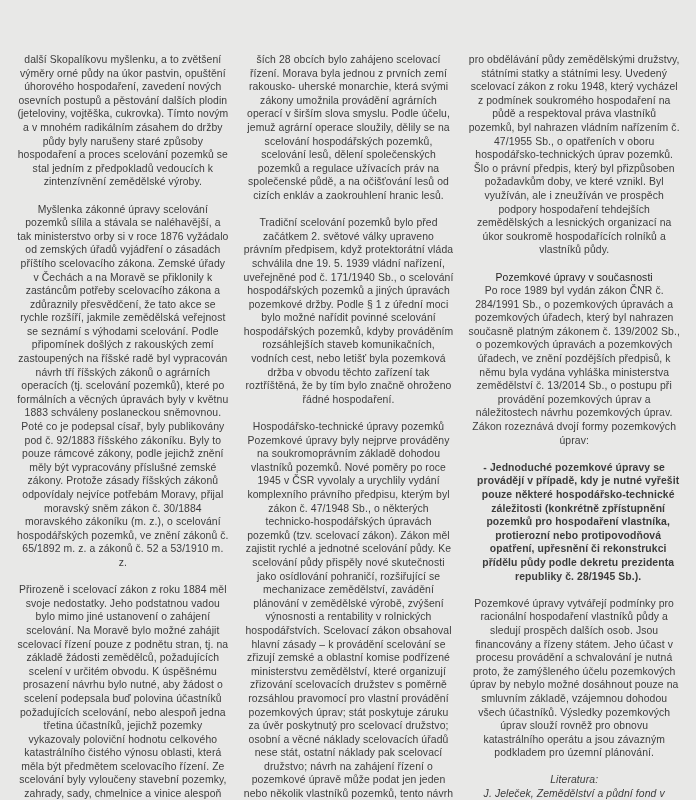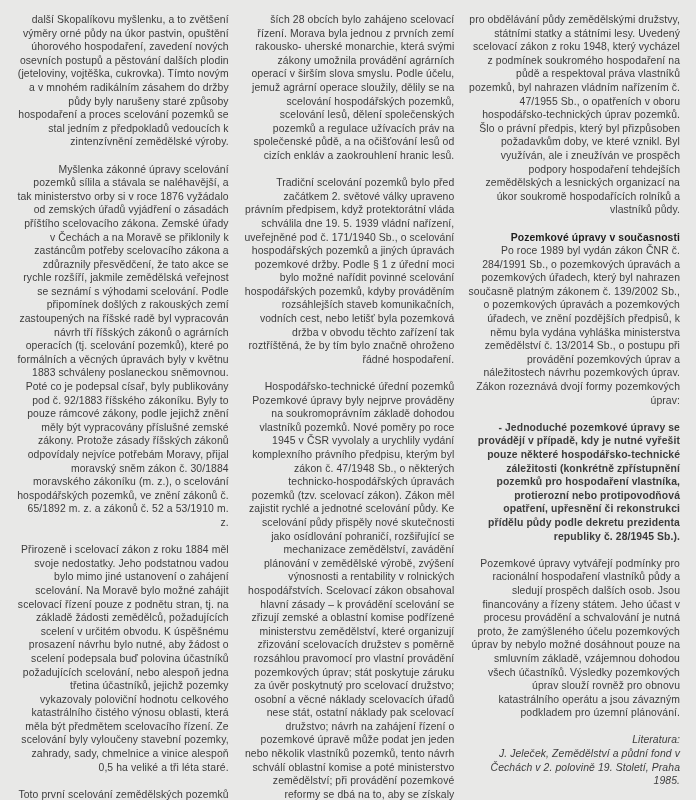--- a/index.html
+++ b/index.html
@@ -20,28 +20,29 @@
     font-family: "Liberation Sans", "DejaVu Sans", sans-serif;
     font-size: 10.4px;
     line-height: 13.6px;
     color: #3c3c3c;
     letter-spacing: 0.1px;
     overflow: hidden;
   }
   .col {
     flex: 1 1 0;
     min-width: 0;
-    text-align: right;
+    text-align: center;
     hyphens: auto;
     -webkit-hyphens: auto;
     word-wrap: break-word;
+    margin-top: 40px;
   }
   .blk { margin: 0 0 13.6px 0; }
   .blk.heading-bold {
-    font-weight: bold;
+    font-weight: normal;
     color: #1e1e1e;
     margin-bottom: 0;
   }
   .blk.heading-plain {
     margin-bottom: 0;
   }
   .blk.list-item {
     padding-left: 8px;
     text-indent: -8px;
     font-weight: bold;
@@ -62,21 +63,21 @@
 <div class="page" style="color: rgb(60, 60, 60);">
   <div class="col">
       <div class="blk paragraph">další Skopalíkovu myšlenku, a to zvětšení výměry orné půdy na úkor pastvin, opuštění úhorového hospodaření, zavedení nových osevních postupů a pěstování dalších plodin (jeteloviny, vojtěška, cukrovka). Tímto novým a v mnohém radikálním zásahem do držby půdy byly narušeny staré způsoby hospodaření a proces scelování pozemků se stal jedním z předpokladů vedoucích k zintenzívnění zemědělské výroby.</div>
       <div class="blk paragraph">Myšlenka zákonné úpravy scelování pozemků sílila a stávala se naléhavější, a tak ministerstvo orby si v roce 1876 vyžádalo od zemských úřadů vyjádření o zásadách příštího scelovacího zákona. Zemské úřady v Čechách a na Moravě se přiklonily k zastáncům potřeby scelovacího zákona a zdůraznily přesvědčení, že tato akce se rychle rozšíří, jakmile zemědělská veřejnost se seznámí s výhodami scelování. Podle připomínek došlých z rakouských zemí zastoupených na říšské radě byl vypracován návrh tří říšských zákonů o agrárních operacích (tj. scelování pozemků), které po formálních a věcných úpravách byly v květnu 1883 schváleny poslaneckou sněmovnou. Poté co je podepsal císař, byly publikovány pod č. 92/1883 říšského zákoníku. Byly to pouze rámcové zákony, podle jejichž znění měly být vypracovány příslušné zemské zákony. Protože zásady říšských zákonů odpovídaly nejvíce potřebám Moravy, přijal moravský sněm zákon č. 30/1884 moravského zákoníku (m. z.), o scelování hospodářských pozemků, ve znění zákonů č. 65/1892 m. z. a zákonů č. 52 a 53/1910 m. z.</div>
       <div class="blk paragraph">Přirozeně i scelovací zákon z roku 1884 měl svoje nedostatky. Jeho podstatnou vadou bylo mimo jiné ustanovení o zahájení scelování. Na Moravě bylo možné zahájit scelovací řízení pouze z podnětu stran, tj. na základě žádosti zemědělců, požadujících scelení v určitém obvodu. K úspěšnému prosazení návrhu bylo nutné, aby žádost o scelení podepsala buď polovina účastníků požadujících scelování, nebo alespoň jedna třetina účastníků, jejichž pozemky vykazovaly poloviční hodnotu celkového katastrálního čistého výnosu oblasti, která měla být předmětem scelovacího řízení. Ze scelování byly vyloučeny stavební pozemky, zahrady, sady, chmelnice a vinice alespoň 0,5 ha veliké a tři léta staré.</div>
       <div class="blk paragraph">Toto první scelování zemědělských pozemků položilo základy pro pozdější tzv. hospodářsko-technické úpravy pozemků a pozemkové úpravy. Do 1. světové války bylo na Moravě provedeno scelování ve 104 obcích a v dal-</div>
     </div>
   <div class="col">
       <div class="blk paragraph">ších 28 obcích bylo zahájeno scelovací řízení. Morava byla jednou z prvních zemí rakousko- uherské monarchie, která svými zákony umožnila provádění agrárních operací v širším slova smyslu. Podle účelu, jemuž agrární operace sloužily, dělily se na scelování hospodářských pozemků, scelování lesů, dělení společenských pozemků a regulace užívacích práv na společenské půdě, a na očišťování lesů od cizích enkláv a zaokrouhlení hranic lesů.</div>
       <div class="blk paragraph">Tradiční scelování pozemků bylo před začátkem 2. světové války upraveno právním předpisem, když protektorátní vláda schválila dne 19. 5. 1939 vládní nařízení, uveřejněné pod č. 171/1940 Sb., o scelování hospodářských pozemků a jiných úpravách pozemkové držby. Podle § 1 z úřední moci bylo možné nařídit povinné scelování hospodářských pozemků, kdyby prováděním rozsáhlejších staveb komunikačních, vodních cest, nebo letišť byla pozemková držba v obvodu těchto zařízení tak roztříštěná, že by tím bylo značně ohroženo řádné hospodaření.</div>
-      <div class="blk heading-plain">Hospodářsko-technické úřední pozemků</div>
+      <div class="blk heading-plain">Hospodářsko-technické úpravy pozemků</div>
       <div class="blk paragraph">Pozemkové úpravy byly nejprve prováděny na soukromoprávním základě dohodou vlastníků pozemků. Nové poměry po roce 1945 v ČSR vyvolaly a urychlily vydání komplexního právního předpisu, kterým byl zákon č. 47/1948 Sb., o některých technicko-hospodářských úpravách pozemků (tzv. scelovací zákon). Zákon měl zajistit rychlé a jednotné scelování půdy. Ke scelování půdy přispěly nové skutečnosti jako osídlování pohraničí, rozšiřující se mechanizace zemědělství, zavádění plánování v zemědělské výrobě, zvýšení výnosnosti a rentability v rolnických hospodářstvích. Scelovací zákon obsahoval hlavní zásady – k provádění scelování se zřizují zemské a oblastní komise podřízené ministerstvu zemědělství, které organizují zřizování scelovacích družstev s poměrně rozsáhlou pravomocí pro vlastní provádění pozemkových úprav; stát poskytuje záruku za úvěr poskytnutý pro scelovací družstvo; osobní a věcné náklady scelovacích úřadů nese stát, ostatní náklady pak scelovací družstvo; návrh na zahájení řízení o pozemkové úpravě může podat jen jeden nebo několik vlastníků pozemků, tento návrh schválí oblastní komise a poté ministerstvo zemědělství; při provádění pozemkové reformy se dbá na to, aby se získaly pozemky pro společná zařízení.</div>
     </div>
   <div class="col">
       <div class="blk paragraph">pro obdělávání půdy zemědělskými družstvy, státními statky a státními lesy. Uvedený scelovací zákon z roku 1948, který vycházel z podmínek soukromého hospodaření na půdě a respektoval práva vlastníků pozemků, byl nahrazen vládním nařízením č. 47/1955 Sb., o opatřeních v oboru hospodářsko-technických úprav pozemků. Šlo o právní předpis, který byl přizpůsoben požadavkům doby, ve které vznikl. Byl využíván, ale i zneužíván ve prospěch podpory hospodaření tehdejších zemědělských a lesnických organizací na úkor soukromě hospodařících rolníků a vlastníků půdy.</div>
       <div class="blk heading-bold" style="color: rgb(30, 30, 30);">Pozemkové úpravy v současnosti</div>
       <div class="blk paragraph">Po roce 1989 byl vydán zákon ČNR č. 284/1991 Sb., o pozemkových úpravách a pozemkových úřadech, který byl nahrazen současně platným zákonem č. 139/2002 Sb., o pozemkových úpravách a pozemkových úřadech, ve znění pozdějších předpisů, k němu byla vydána vyhláška ministerstva zemědělství č. 13/2014 Sb., o postupu při provádění pozemkových úprav a náležitostech návrhu pozemkových úprav. Zákon rozeznává dvojí formy pozemkových úprav:</div>
       <div class="blk list-item">- Jednoduché pozemkové úpravy se provádějí v případě, kdy je nutné vyřešit pouze některé hospodářsko-technické záležitosti (konkrétně zpřístupnění pozemků pro hospodaření vlastníka, protierozní nebo protipovodňová opatření, upřesnění či rekonstrukci přídělu půdy podle dekretu prezidenta republiky č. 28/1945 Sb.).</div>
       <div class="blk paragraph">Pozemkové úpravy vytvářejí podmínky pro racionální hospodaření vlastníků půdy a sledují prospěch dalších osob. Jsou financovány a řízeny státem. Jeho účast v procesu provádění a schvalování je nutná proto, že zamýšleného účelu pozemkových úprav by nebylo možné dosáhnout pouze na smluvním základě, vzájemnou dohodou všech účastníků. Výsledky pozemkových úprav slouží rovněž pro obnovu katastrálního operátu a jsou závazným podkladem pro územní plánování.</div>
       <div class="blk literature">
         <div class="lit-line">Literatura:</div>

